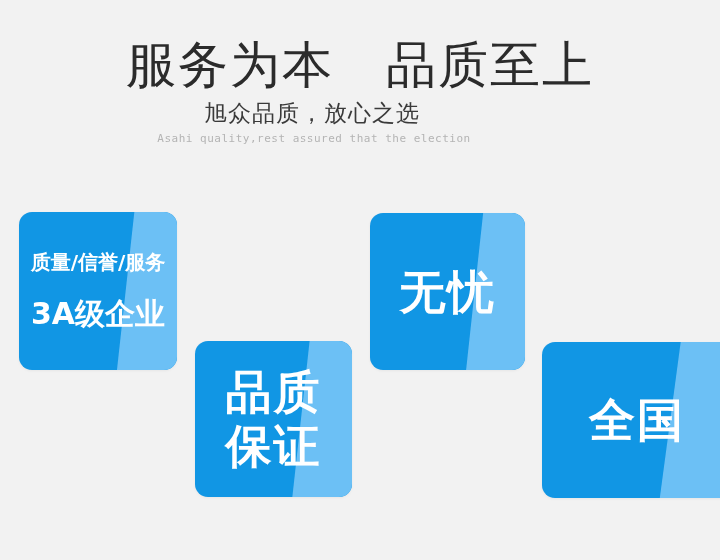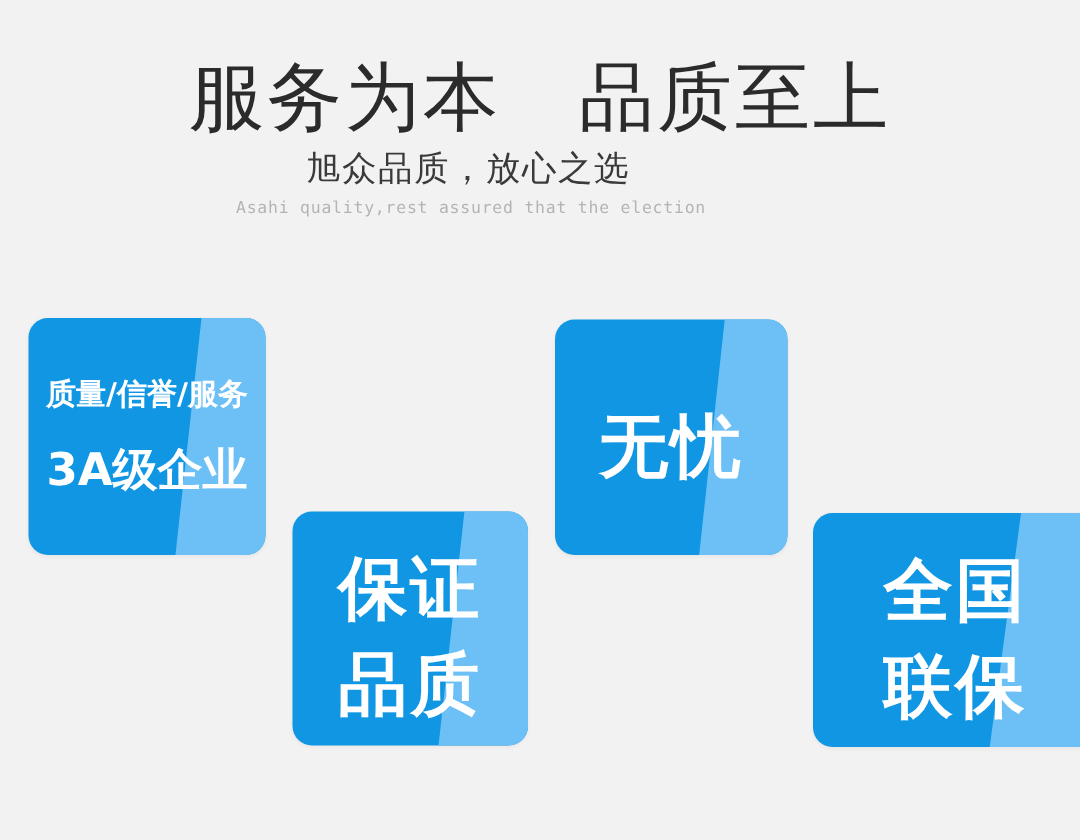--- a/index.html
+++ b/index.html
@@ -121,21 +121,20 @@
   
   #card-quality { left: 195px; top: 341px; width: 157px; height: 156px; }
   #card-service { left: 370px; top: 213px; width: 155px; height: 157px; }
   #card-warranty { left: 542px; top: 342px; width: 190px; height: 156px; }
 
   .card-big .line {
     font-size: 46px;
     line-height: 54px;
     letter-spacing: 2px;
     font-weight: bold;
-    margin-top: 10px;
   }
 </style>
 </head>
 <body>
 
 <div id="header">
   <h1 id="main-title">服务为本　品质至上</h1>
   <div id="sub-title-cn">旭众品质，放心之选</div>
   <div id="sub-title-en">Asahi quality,rest assured that the election</div>
 </div>
@@ -144,31 +143,30 @@
   <div class="wedge"></div>
   <div class="card-text">
     <div class="line-small">质量/信誉/服务</div>
     <div class="line-big">3A级企业</div>
   </div>
 </div>
 
 <div class="card card-big" id="card-quality">
   <div class="wedge"></div>
   <div class="card-text">
+    <div class="line">品质</div>
     <div class="line">保证</div>
-    <div class="line">品质</div>
   </div>
 </div>
 
 <div class="card card-big" id="card-service">
   <div class="wedge"></div>
   <div class="card-text">
     <div class="line">无忧</div>
   </div>
 </div>
 
 <div class="card card-big" id="card-warranty">
   <div class="wedge"></div>
   <div class="card-text">
     <div class="line">全国</div>
-    <div class="line">联保</div>
   </div>
 </div>
 
 </body></html>

